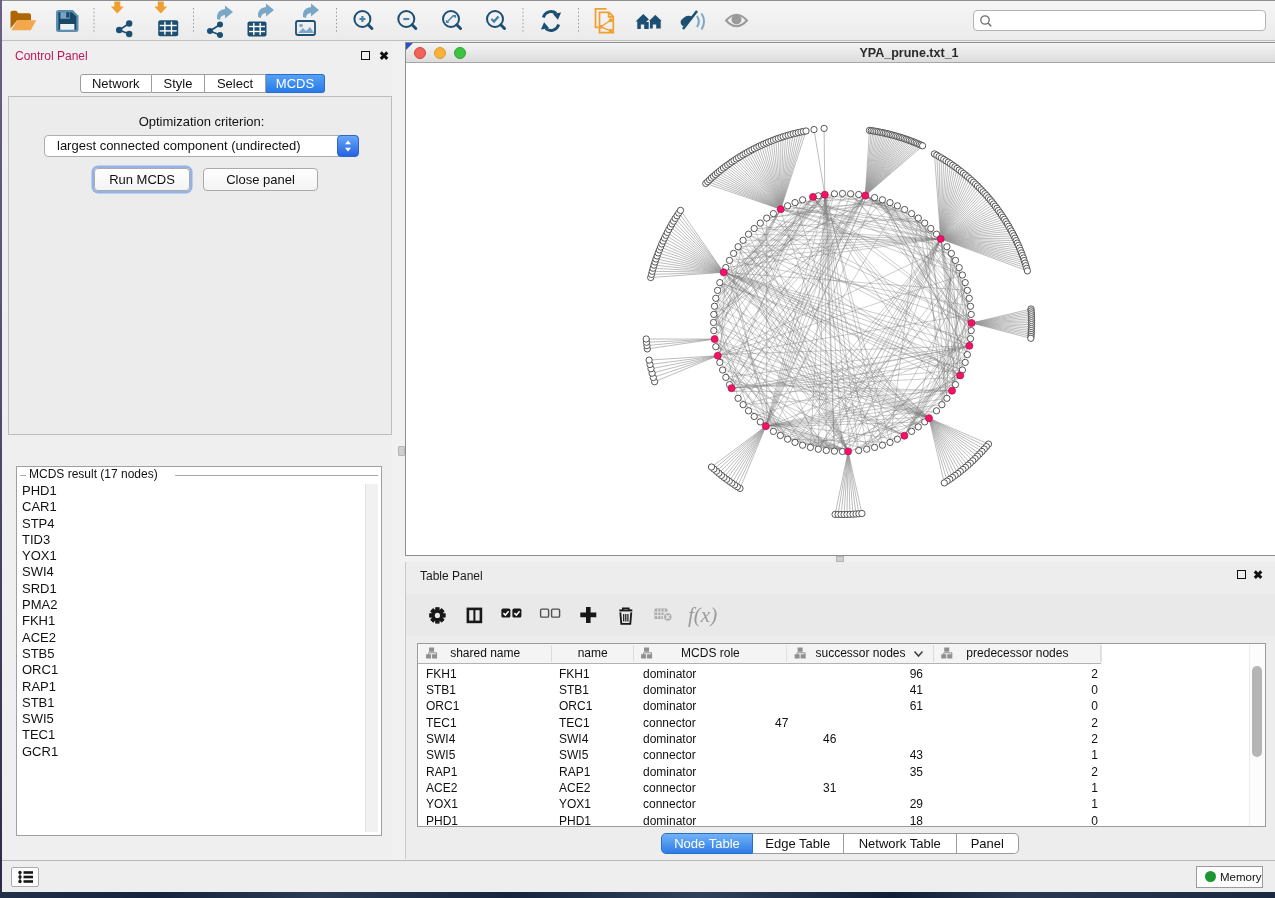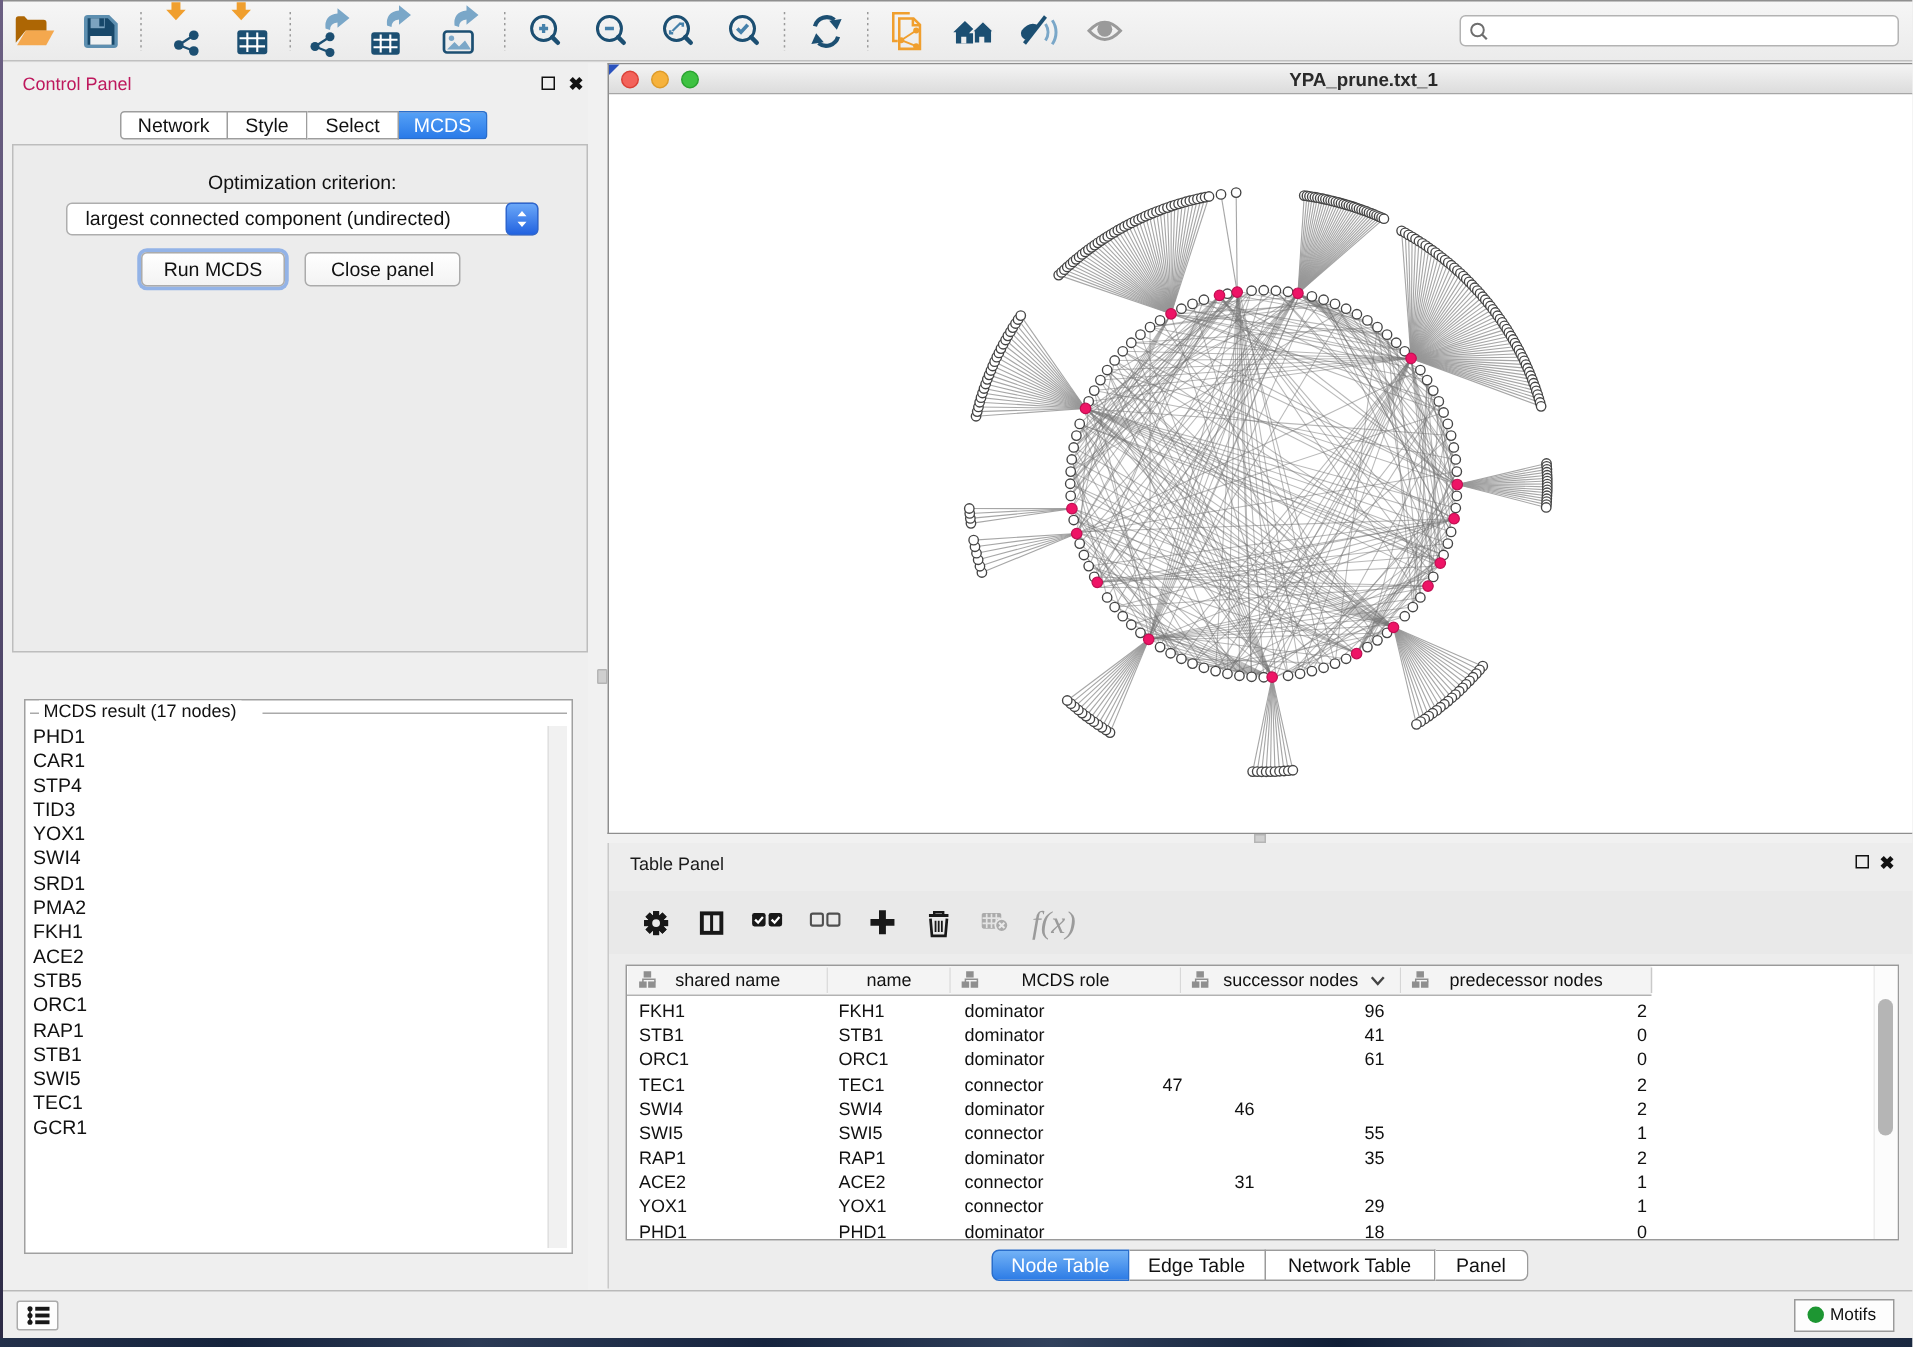--- a/index.html
+++ b/index.html
@@ -18,21 +18,21 @@
 .tab{position:absolute;top:74px;height:19px;background:#fff;border:1px solid #9d9d9d;border-left:none;font-size:13px;color:#111;text-align:center;line-height:18px}
 .tab.first{border-left:1px solid #9d9d9d;border-radius:3px 0 0 3px}
 .tab.last{border-radius:0 3px 3px 0}
 .tab.sel{background:linear-gradient(180deg,#55a1f6,#2a7ae8);color:#fff;border-color:#2a6ecb}
 #mcdsbox{left:8px;top:96px;width:384px;height:339px;border:1px solid #bdbdbd;background:#ececec}
 #optlabel{left:0;top:114px;width:403px;text-align:center;font-size:13px;color:#111}
 #combo{left:44px;top:135px;width:315px;height:22px;background:#fff;border:1px solid #aeaeae;border-radius:4px;font-size:13px;color:#111;line-height:20px;padding-left:12px}
 #combo .step{position:absolute;right:-1px;top:-1px;width:22px;height:22px;border-radius:4px;background:linear-gradient(180deg,#6aa7f8,#2363e0);border:1px solid #2e66cf}
 .btn{position:absolute;top:168px;height:23px;background:linear-gradient(180deg,#ffffff,#f3f3f3);border:1px solid #ababab;border-radius:4px;font-size:13px;color:#111;text-align:center;line-height:21px}
 #runbtn{left:94px;width:96px;box-shadow:0 0 0 2.5px rgba(125,165,230,.8)}
-#closebtn{left:203px;width:104px}
+#closebtn{left:203px;width:115px}
 #resbox{left:16px;top:466px;width:366px;height:370px;background:#fff;border:1px solid #a0a0a0}
 #reslegend{left:26px;top:467px;font-size:12px;color:#111;background:#fff;padding:0 3px}
 #resline1{left:20px;top:475px;width:6px;height:1px;background:#aaa}
 #resline2{left:175px;top:475px;width:203px;height:1px;background:#aaa}
 #reslist{left:22px;top:483px;font-size:13px;color:#111;line-height:16.3px}
 #restrack{left:365px;top:484px;width:13px;height:348px;background:#f1f1f1;border-left:1px solid #e0e0e0}
 
 #vsplit{left:392px;top:42px;width:13px;height:818px;background:#f1f1f1}
 #vhandle{left:398px;top:446px;width:7px;height:10px;background:#cfcfcf;border:1px solid #b5b5b5;border-radius:1px}
 #netborder{left:405px;top:42px;width:870px;height:514px;border:1px solid #8e8e8e;border-right:none;background:#fff}
@@ -1192,21 +1192,21 @@
 <div class="td" style="left:775px;top:714.6px;width:100px;text-align:left">47</div>
 <div class="td" style="left:998px;top:714.6px;width:100px;text-align:right">2</div>
 <div class="td" style="left:426px;top:730.9px">SWI4</div>
 <div class="td" style="left:559px;top:730.9px">SWI4</div>
 <div class="td" style="left:643px;top:730.9px">dominator</div>
 <div class="td" style="left:823px;top:730.9px;width:100px;">46</div>
 <div class="td" style="left:998px;top:730.9px;width:100px;text-align:right">2</div>
 <div class="td" style="left:426px;top:747.3px">SWI5</div>
 <div class="td" style="left:559px;top:747.3px">SWI5</div>
 <div class="td" style="left:643px;top:747.3px">connector</div>
-<div class="td" style="left:823px;top:747.3px;width:100px;text-align:right">55</div>
+<div class="td" style="left:823px;top:747.3px;width:100px;text-align:right">43</div>
 <div class="td" style="left:998px;top:747.3px;width:100px;text-align:right">1</div>
 <div class="td" style="left:426px;top:763.6px">RAP1</div>
 <div class="td" style="left:559px;top:763.6px">RAP1</div>
 <div class="td" style="left:643px;top:763.6px">dominator</div>
 <div class="td" style="left:823px;top:763.6px;width:100px;text-align:right">35</div>
 <div class="td" style="left:998px;top:763.6px;width:100px;text-align:right">2</div>
 <div class="td" style="left:426px;top:780.0px">ACE2</div>
 <div class="td" style="left:559px;top:780.0px">ACE2</div>
 <div class="td" style="left:643px;top:780.0px">connector</div>
 <div class="td" style="left:823px;top:780.0px;width:100px;text-align:left">31</div>
@@ -1232,15 +1232,15 @@
       <g fill="#181818">
         <circle cx="8" cy="4.5" r="1.7"></circle>
         <circle cx="8" cy="9" r="1.7"></circle>
         <circle cx="8" cy="13.5" r="1.7"></circle>
         <line x1="8" y1="4.5" x2="8" y2="13.5" stroke="#181818" stroke-width="1"></line>
         <rect x="11.5" y="3.2" width="9.5" height="2.6"></rect>
         <rect x="11.5" y="7.7" width="9.5" height="2.6"></rect>
         <rect x="11.5" y="12.2" width="9.5" height="2.6"></rect>
       </g>
     </svg></div>
-<div id="membtn" class="abs">Motifs</div>
+<div id="membtn" class="abs">Memory</div>
 <div id="memdot" class="abs"></div>
 <div id="wallL" class="abs"></div>
 <div id="wallB" class="abs"></div>
 </body></html>

